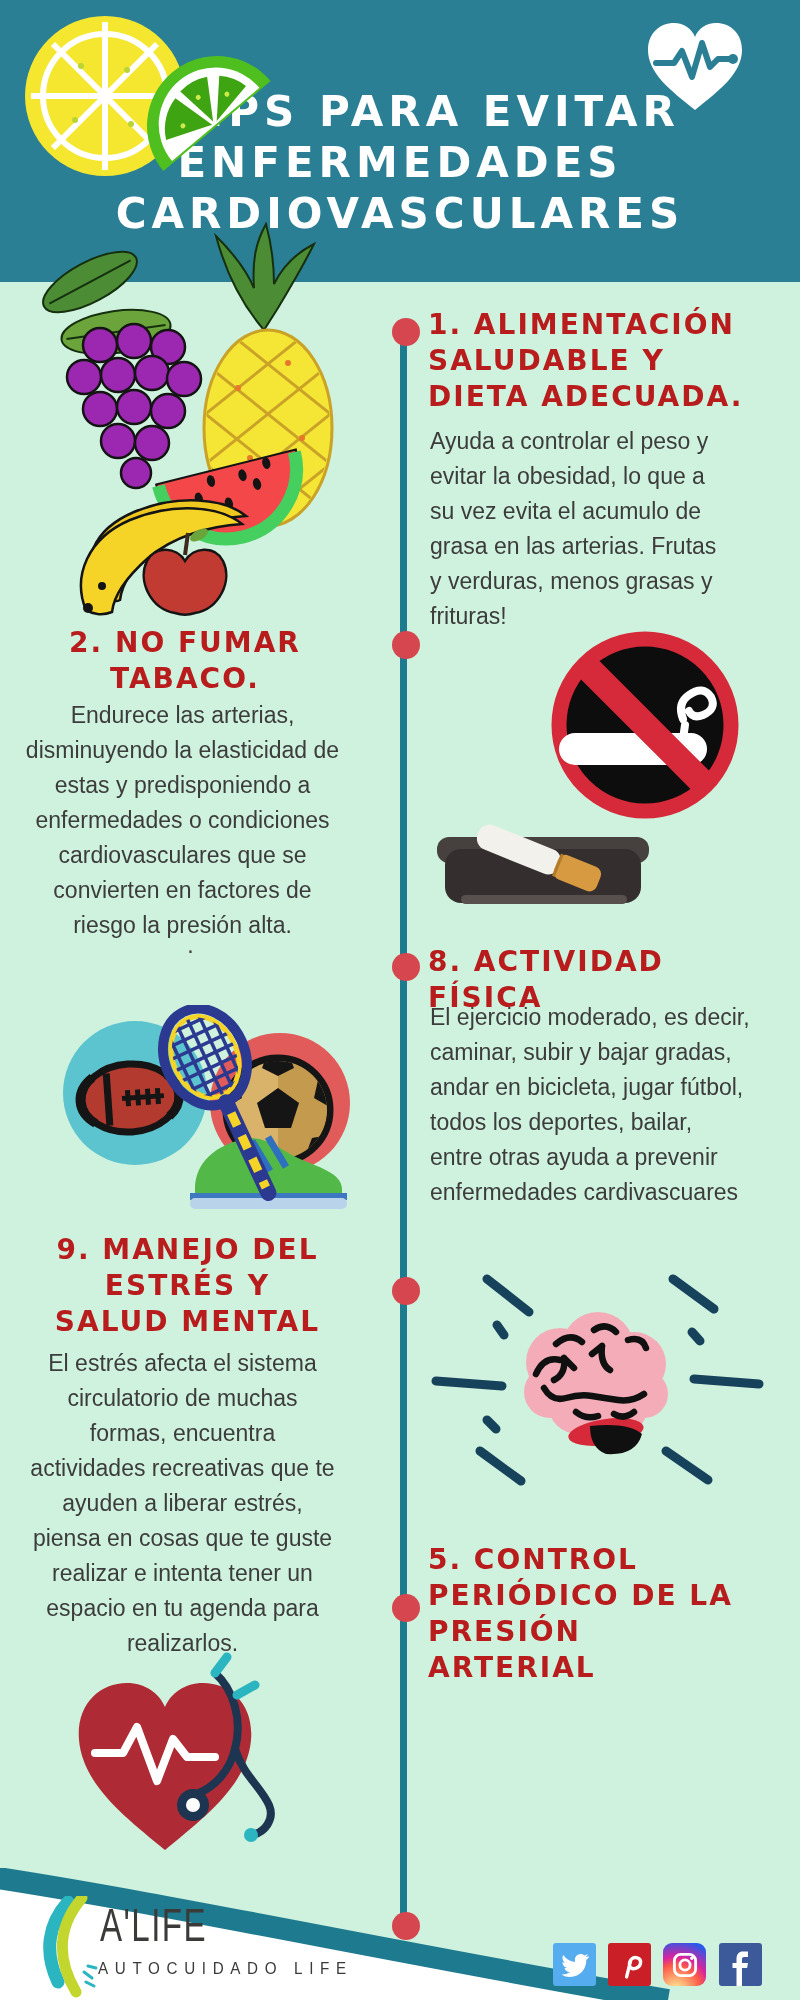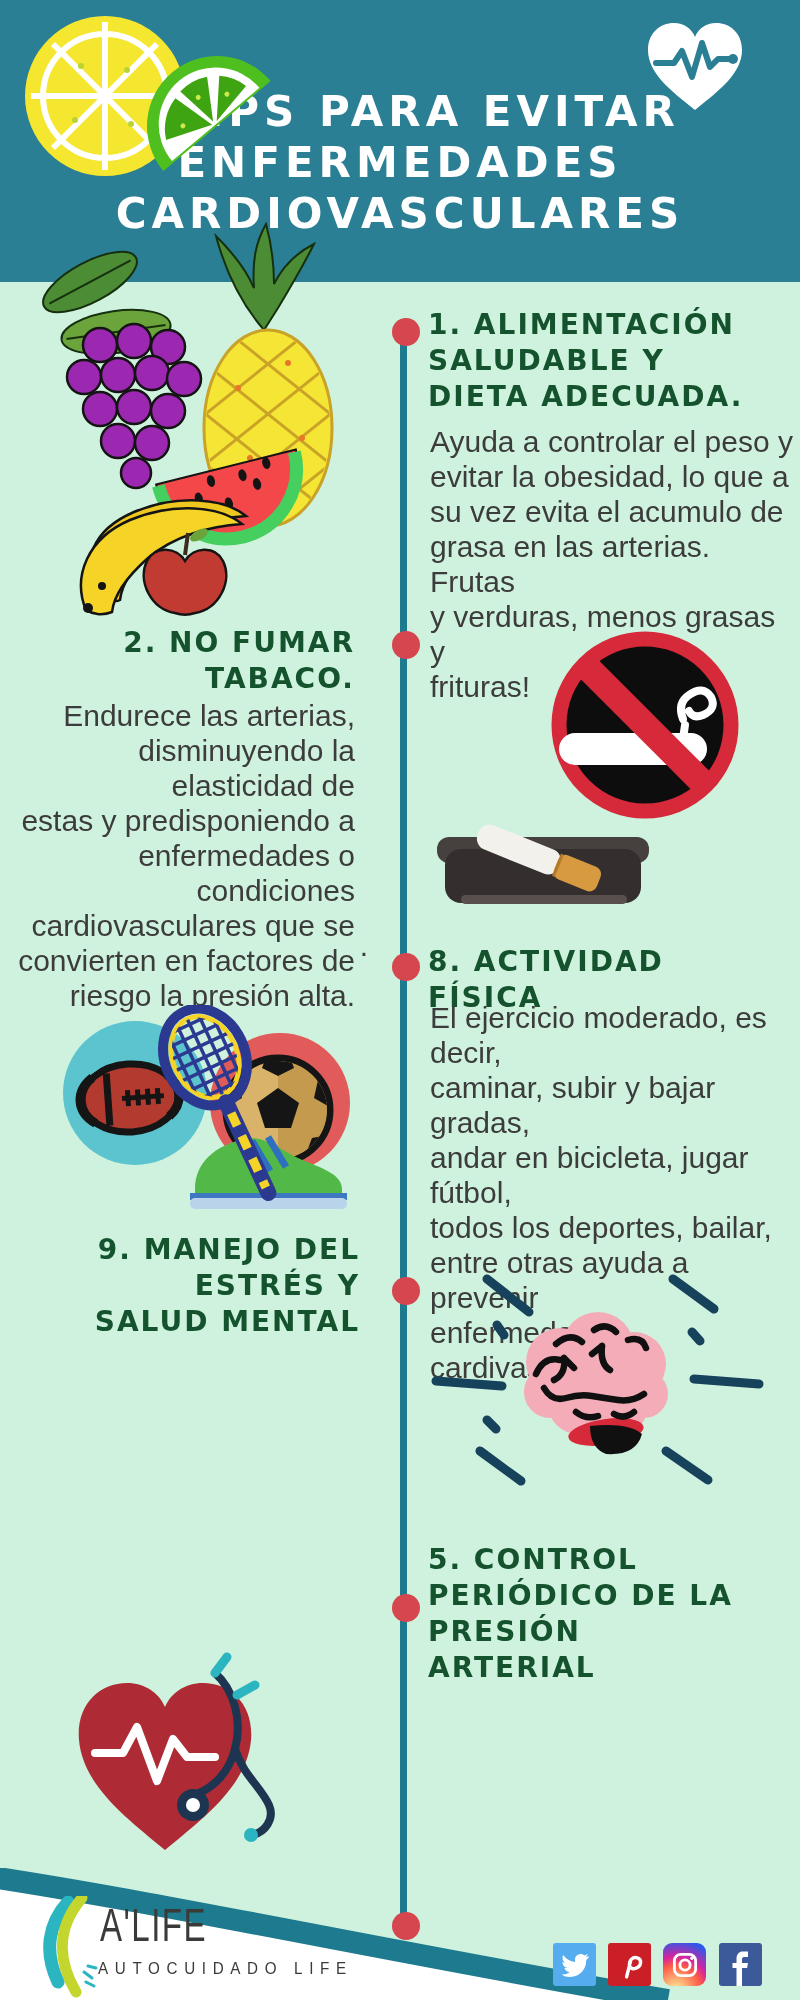--- a/index.html
+++ b/index.html
@@ -9,24 +9,24 @@
   
   .header{position:absolute;left:0;top:0;width:800px;height:282px;background:#2A7F95;}
   .h-title{position:absolute;left:0;top:86px;width:800px;text-align:center;color:#FFFFFF;
            font-family:"DejaVu Sans",sans-serif;font-weight:bold;font-size:42px;line-height:51px;
            letter-spacing:5px;white-space:pre-line;margin:0;}
   
   .tl-line{position:absolute;left:400px;top:330px;width:7px;height:1595px;background:#1E7A8E;}
   .tl-dot{position:absolute;width:28px;height:28px;border-radius:50%;background:#D5464F;}
   
   .sec-heading{position:absolute;font-family:"DejaVu Sans",sans-serif;font-weight:bold;font-size:28px;
-               line-height:36px;letter-spacing:2px;color:#14532d;white-space:pre-line;}
-  .sec-body{position:absolute;font-family:"Liberation Sans",sans-serif;font-size:30px;line-height:35px;
+               line-height:36px;letter-spacing:2px;color:#b91c1c;white-space:pre-line;}
+  .sec-body{position:absolute;font-family:"Liberation Sans",sans-serif;font-size:23px;line-height:35px;
             color:#3C3C3C;white-space:pre-line;}
-  .ta-r{text-align:right;}
+  .ta-r{text-align:center;}
   
   .logo-title{position:absolute;left:100px;top:1898px;font-size:46px;color:#3A3A39;
               font-family:"Liberation Sans",sans-serif;transform:scaleX(.72);transform-origin:left top;
               letter-spacing:2px;}
   .logo-sub{position:absolute;left:98px;top:1960px;font-size:16px;color:#3A3A39;letter-spacing:7px;
             font-family:"Liberation Sans",sans-serif;transform:scaleX(.95);transform-origin:left top;}
   .social{position:absolute;top:1943px;width:43px;height:43px;display:flex;align-items:center;
           justify-content:center;}
 </style>
 </head>
@@ -277,20 +277,29 @@
         <line x1="-35" y1="36" x2="35" y2="36"></line>
       </g>
       <line x1="0" y1="50" x2="0" y2="150" stroke="#2B3990" stroke-width="16" stroke-linecap="round"></line>
       <line x1="0" y1="62" x2="0" y2="144" stroke="#F5D327" stroke-width="9" stroke-dasharray="14 11"></line>
     </g>
   </svg>
 
   <div class="sec-heading ta-r" style="left:15px;top:1232px;width:345px">9. MANEJO DEL
 ESTRÉS Y
 SALUD MENTAL</div>
+  <div class="sec-body ta-r" style="left:10px;top:1346px;width:345px">El estrés afecta el sistema
+circulatorio de muchas
+formas, encuentra
+actividades recreativas que te
+ayuden a liberar estrés,
+piensa en cosas que te guste
+realizar e intenta tener un
+espacio en tu agenda para
+realizarlos.</div>
 
   <svg class="abs" style="left:430px;top:1265px" width="340" height="225" viewBox="0 0 340 225">
     <g stroke="#17425C" stroke-width="9" stroke-linecap="round">
       <line x1="57" y1="14" x2="99" y2="47"></line>
         <line x1="67" y1="60" x2="74" y2="70"></line>
       <line x1="243" y1="14" x2="284" y2="44"></line>
         <line x1="262" y1="67" x2="270" y2="76"></line>
       <line x1="6" y1="116" x2="72" y2="121"></line>
         <line x1="264" y1="114" x2="329" y2="119"></line>
       <line x1="50" y1="186" x2="91" y2="216"></line>

